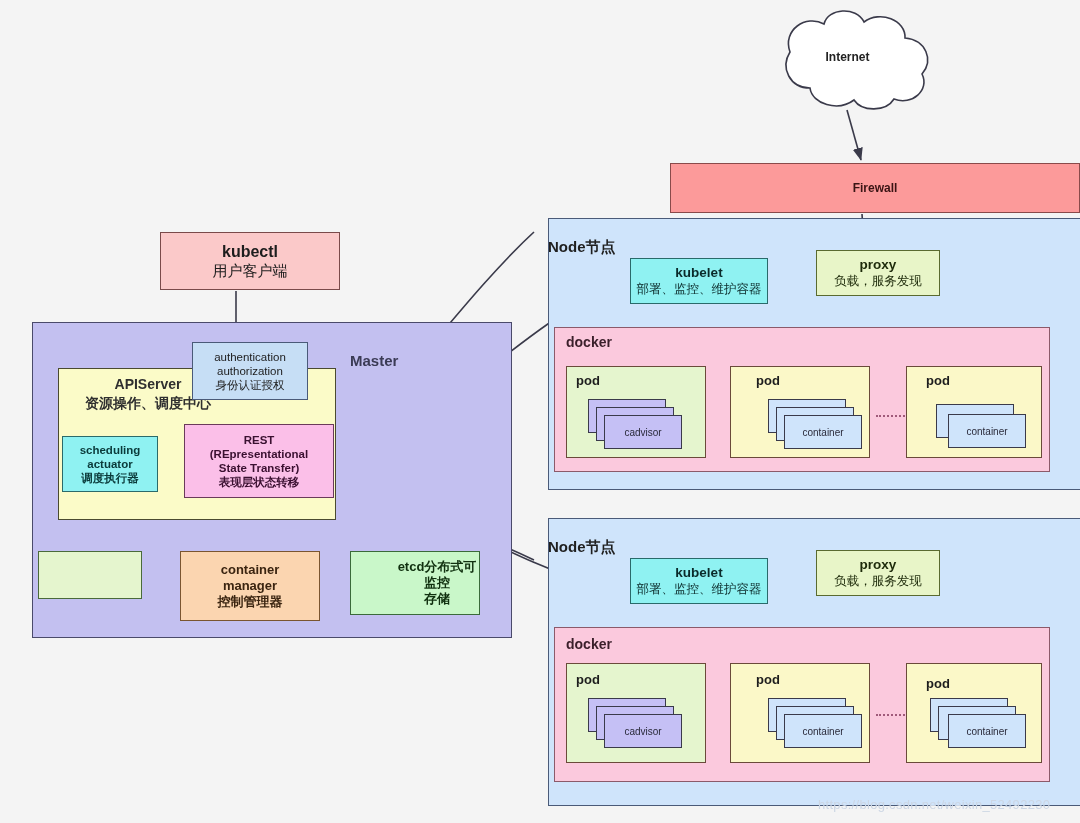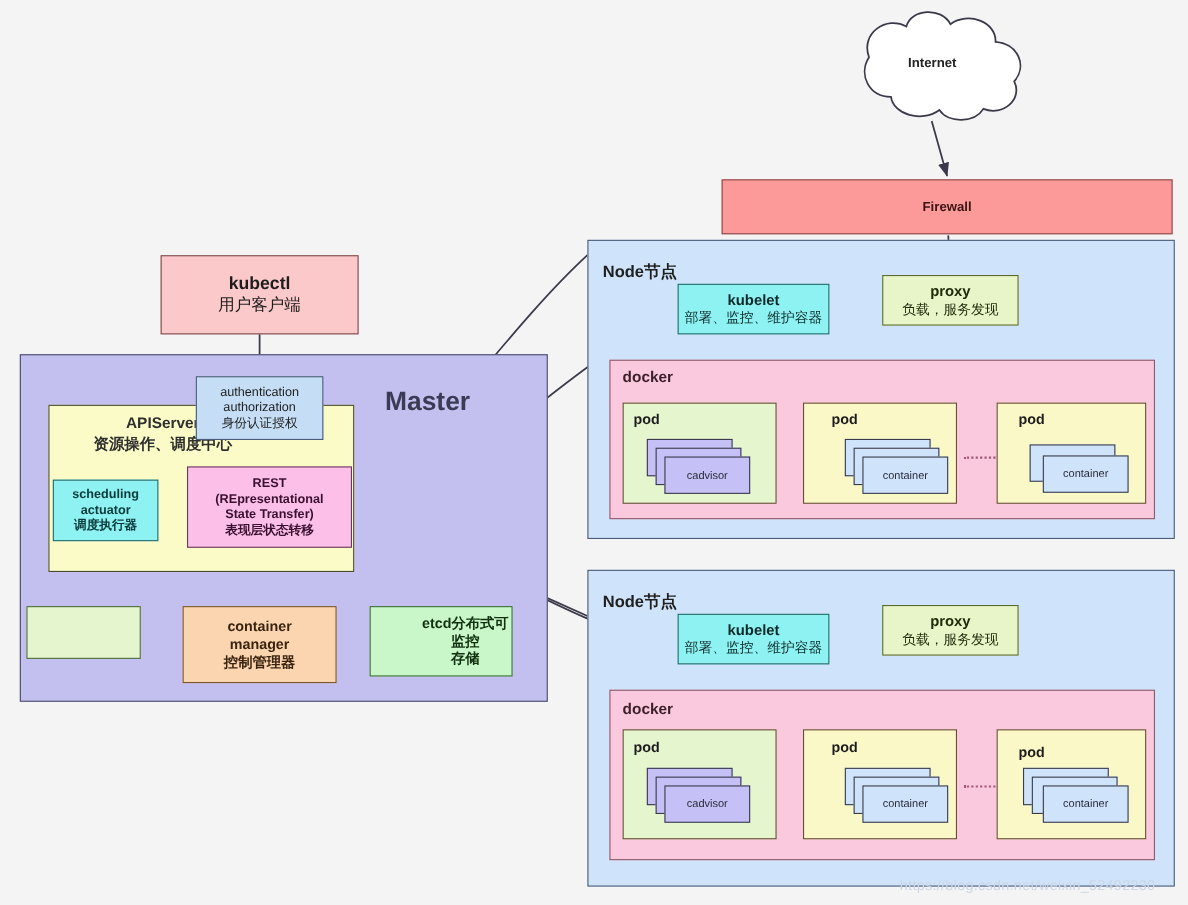--- a/index.html
+++ b/index.html
@@ -1,38 +1,38 @@
 <!DOCTYPE html>
 <html><head>
 <meta charset="utf-8">
 <style>
   html,body{margin:0;padding:0;background:#f5f5f5;}
   body{font-family:"Liberation Sans","DejaVu Sans",sans-serif;}
   #stage{position:relative;width:1080px;height:823px;background:#f4f4f4;overflow:hidden;}
   .box{position:absolute;box-sizing:border-box;display:flex;flex-direction:column;
-       align-items:center;justify-content:center;text-align:center;line-height:1.22;}
+       align-items:center;justify-content:center;text-align:center;line-height:1.22;margin-left:14px;}
   .ln{display:block;}
 
   
   #master-region{left:18px;top:322px;width:480px;height:316px;background:#c3c0f0;
       border:1.5px solid #4a4a6a;}
-  #master-label{position:absolute;left:350px;top:352px;font-size:24px;font-weight:bold;color:#3b3b55;}
+  #master-label{position:absolute;left:350px;top:352px;font-size:15px;font-weight:bold;color:#3b3b55;}
   #apiserver-box{left:44px;top:368px;width:278px;height:152px;background:#fbfbc8;
       border:1.5px solid #4a4a30;}
   #apiserver-title{position:absolute;left:48px;top:375px;width:200px;text-align:center;
       font-size:14px;font-weight:bold;color:#2f2f2f;line-height:1.35;}
 
   #node1-region{left:534px;top:218px;width:534px;height:272px;background:#cfe4fb;border:1.5px solid #4a5a78;}
   #node2-region{left:534px;top:518px;width:534px;height:288px;background:#cfe4fb;border:1.5px solid #4a5a78;}
   .node-label{position:absolute;font-size:15px;font-weight:bold;color:#1f1f1f;}
   .docker-region{position:absolute;background:#fbc9dd;border:1.5px solid #8b5a6a;box-sizing:border-box;}
   .docker-label{position:absolute;font-size:14px;font-weight:bold;color:#3a1f2a;}
 
   
-  #kubectl{left:146px;top:232px;width:180px;height:72px;background:#fbc9c9;border:1.5px solid #7a4a4a;
+  #kubectl{left:146px;top:232px;width:180px;height:58px;background:#fbc9c9;border:1.5px solid #7a4a4a;
       font-size:15px;color:#1d1d1d;}
   #kubectl .t1{font-weight:bold;font-size:16px;}
   #firewall{left:656px;top:163px;width:410px;height:50px;background:#fc9a9a;border:1.5px solid #8a4a4a;
       font-size:12px;font-weight:bold;color:#3a1414;}
 
   #auth{left:178px;top:342px;width:116px;height:58px;background:#c6def5;border:1.5px solid #4a5a78;
       font-size:11.5px;color:#1d1d1d;}
   #rest{left:170px;top:424px;width:150px;height:74px;background:#fbbfe8;border:1.5px solid #6a3a5a;
       font-size:11.5px;font-weight:bold;color:#3a1030;}
   #sched-act{left:48px;top:436px;width:96px;height:56px;background:#8ff2f2;border:1.5px solid #2a6a6a;

